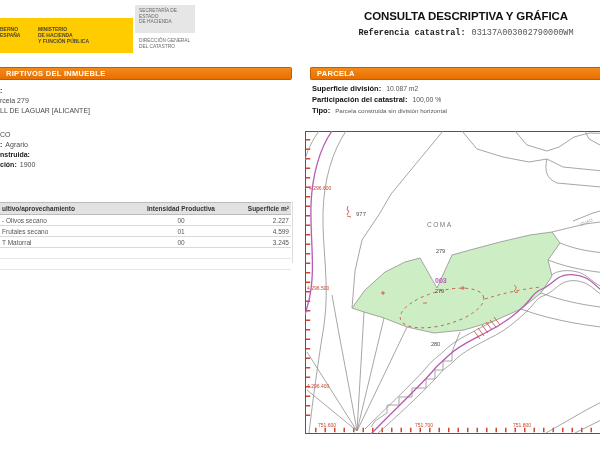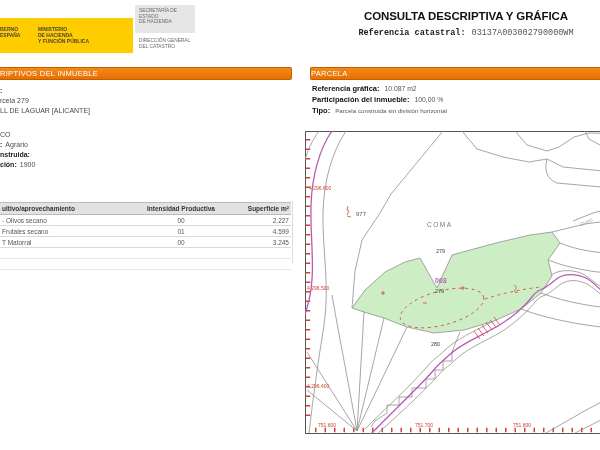--- a/index.html
+++ b/index.html
@@ -16,21 +16,21 @@
 
   .title-wrap{position:absolute;left:316px;top:7px;width:300px;text-align:center;}
   .title-line{font-size:11.5px;font-weight:bold;letter-spacing:-0.1px;line-height:18px;color:#111;white-space:nowrap;}
   .ref-line{margin-top:3px;font-size:8.5px;color:#222;font-family:Liberation Mono, monospace;}
   .ref-line b{margin-right:6px;}
   .ref-val{color:#555;}
 
   
   .band{position:absolute;top:67px;height:13px;box-sizing:border-box;
         background:linear-gradient(#f28a1a,#e86f00);border:1px solid #c35d00;border-radius:2px;
-        color:#fff;font-size:7.5px;font-weight:normal;line-height:11px;letter-spacing:.3px;}
+        color:#fff;font-size:7.5px;font-weight:bold;line-height:11px;padding-left:6px;letter-spacing:.3px;}
   .band-left{left:0;width:292px;border-left:none;border-radius:0 2px 2px 0;}
   .band-right{left:310px;width:292px;border-right:none;border-radius:2px 0 0 2px;}
 
   
   .info-line{position:absolute;left:0;font-size:7px;color:#4a4a4a;white-space:nowrap;}
   .info-line b{color:#222;margin-right:3px;}
 
   
   .tbl{position:absolute;left:0;top:202px;width:291px;font-size:6.5px;}
   .tbl-row{display:flex;align-items:center;height:10px;border-bottom:1px solid #d9d9d9;color:#555;}
@@ -115,24 +115,24 @@
       <span class="c1">T Matorral</span>
       <span class="c2">00</span>
       <span class="c3">3.245</span>
     </div>
     <div class="tbl-empty"></div>
     <div class="tbl-empty"></div>
   </div>
   <div class="vdiv"></div>
 
   <div class="pd-line" style="top:84px">
-    <b>Referencia gráfica:</b><span class="pd-val">10.087 m2</span>
+    <b>Superficie división:</b><span class="pd-val">10.087 m2</span>
   </div>
   <div class="pd-line" style="top:95px">
-    <b>Participación del inmueble:</b><span class="pd-val">100,00 %</span>
+    <b>Participación del catastral:</b><span class="pd-val">100,00 %</span>
   </div>
   <div class="pd-line" style="top:106px">
     <b>Tipo:</b><span class="pd-val-sm">Parcela construida sin división horizontal</span>
   </div>
 
   <div class="map">
     <svg width="295" height="303" viewBox="0 0 295 303" xmlns="http://www.w3.org/2000/svg">
 
       <rect x="0.5" y="0.5" width="317" height="302" fill="#fff" stroke="#555" stroke-width="1"></rect>
 

